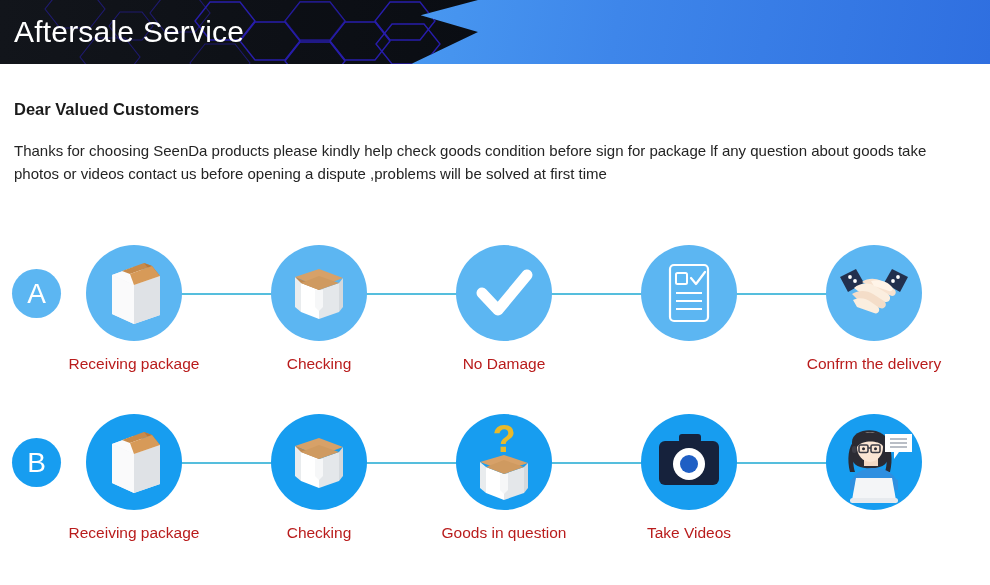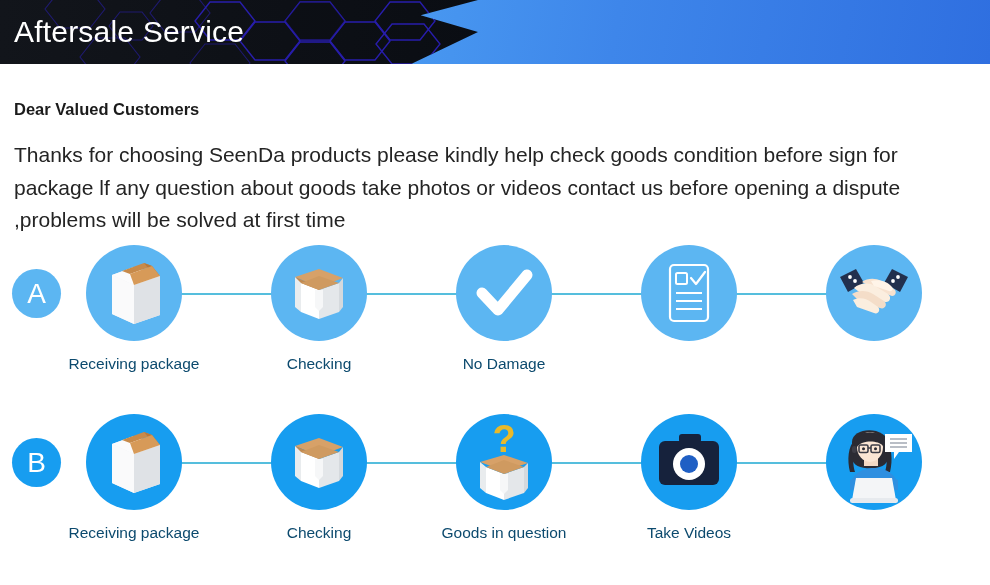--- a/index.html
+++ b/index.html
@@ -45,21 +45,21 @@
 
   
   .intro { position: absolute; left: 14px; top: 100px; width: 960px; }
   .salutation {
     font-size: 16.5px;
     font-weight: bold;
     color: #1b1b1b;
     margin-bottom: 18px;
   }
   .paragraph {
-    font-size: 21px;
+    font-size: 15px;
     color: #242424;
     line-height: 1.55;
     width: 950px;
     margin-top: 20px;
   }
 
   
   .flow-row { position: absolute; left: 0; width: 990px; height: 140px; }
   .flow-row.row-a { top: 245px; }
   .flow-row.row-b { top: 414px; }
@@ -89,21 +89,21 @@
     margin: 0 auto;
     border-radius: 50%;
     background: #5cb6f2;
     overflow: visible;
   }
   .circle.strong { background: #179df0; }
   .circle.clip { overflow: hidden; }
   .step-label {
     margin-top: 13px;
     font-size: 15.5px;
-    color: #0c4a6e;
+    color: #b91c1c;
     line-height: 1.28;
     white-space: pre-line;
   }
 
   .connector {
     position: absolute;
     height: 1.6px;
     background: #55bedd;
     top: 48px;
     z-index: 0;
@@ -218,20 +218,21 @@
           <circle cx="29" cy="36" r="1.9" fill="#ffffff"></circle>
           <circle cx="72" cy="32" r="1.9" fill="#ffffff"></circle>
           <circle cx="67" cy="36" r="1.9" fill="#ffffff"></circle>
           <path d="M36 37 C41 33 50 33 55 36 L68 44 C71 46 70 51 66 51 L55 47 Z" fill="#f7e2cf"></path>
           <path d="M28 43 C33 38 43 37 49 41 L62 49 C66 52 64 58 59 57 L40 52 Z" fill="#fbeedf"></path>
           <path d="M26 49 C32 45 41 45 47 49 L58 56 C62 59 59 65 54 63 L34 57 Z" fill="#f4ddc8"></path>
           <path d="M27 55 C33 52 40 53 45 57 L52 62 C55 65 52 70 48 68 L31 62 Z" fill="#fbeedf"></path>
           <path d="M45 36 C52 34 60 36 64 40 L66 42 C68 44 66 47 63 46 L48 41 Z" fill="#fff4e8"></path>
         </svg>
       </div>
+      <div class="step-label">Confrm the delivery</div>
     </div>
   </div>
 
   <div class="flow-row row-b">
     <div class="badge badge-b">B</div>
 
     <div class="connector" style="left:178px; width:118px;"></div>
     <div class="connector" style="left:363px; width:118px;"></div>
     <div class="connector" style="left:548px; width:118px;"></div>
     <div class="connector" style="left:733px; width:118px;"></div>

